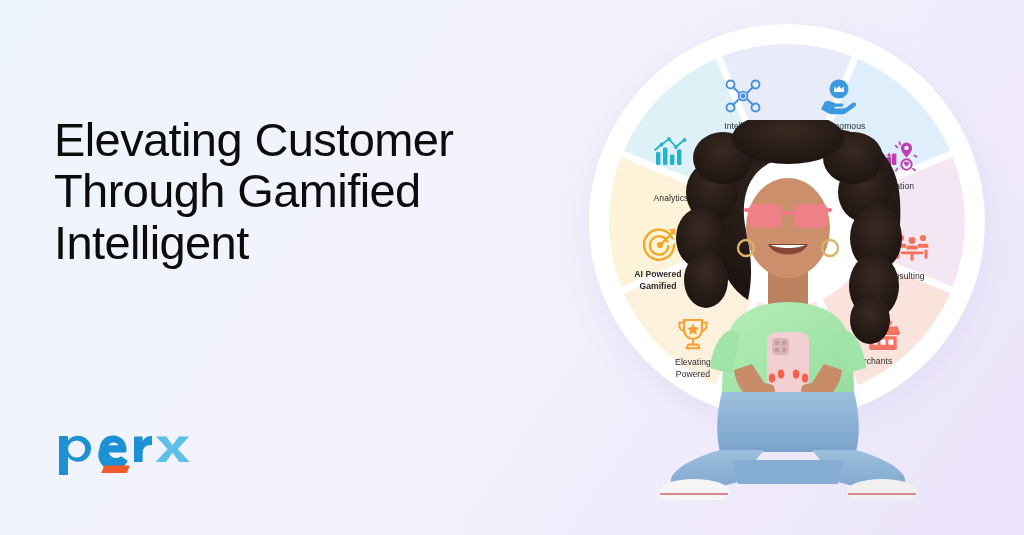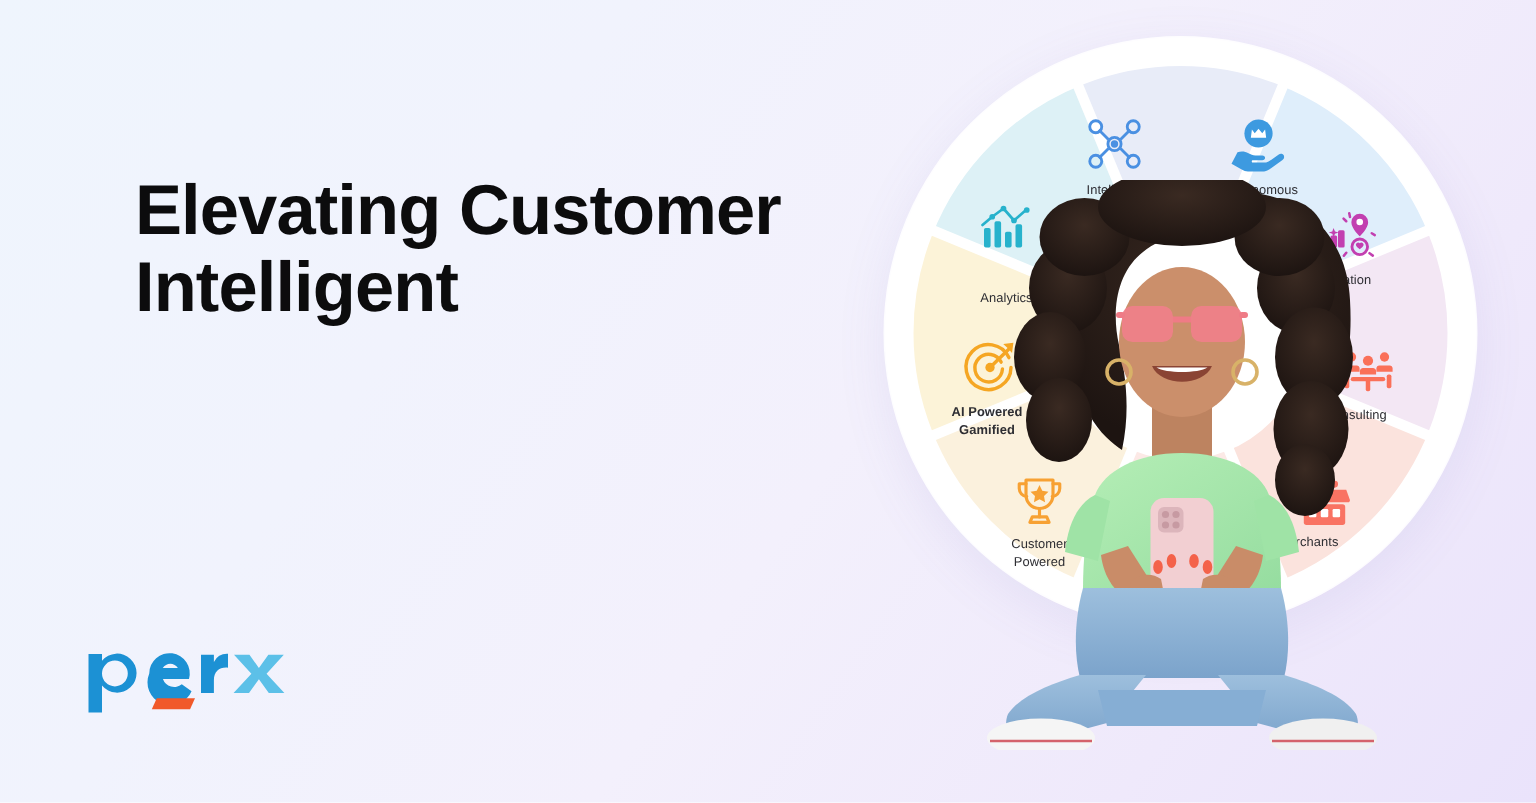--- a/index.html
+++ b/index.html
@@ -6,22 +6,22 @@
   html,body { width:1024px; height:535px; overflow:hidden; }
   body {
     font-family:"Liberation Sans", sans-serif;
     background:linear-gradient(125deg,#eff5fd 0%,#f1f3fd 30%,#f3f0fc 55%,#efe9fb 80%,#eae3fb 100%);
     position:relative;
   }
 
   
   #headline {
     position:absolute; left:54px; top:114px; width:560px;
-    font-size:47px; line-height:1.095; font-weight:700;
-    letter-spacing:-0.6px; color:#0c0c0d;margin-left:36px;
+    font-size:47px; line-height:1.095; font-weight:400;
+    letter-spacing:-0.6px; color:#0c0c0d;
   }
   #headline .ln { display:block; white-space:nowrap; }
 
   
   #logo { position:absolute; left:55px; top:421px; width:145px; height:56px; }
   #logo svg { display:block; }
 
   
   #wheel-wrap { position:absolute; left:598px; top:33px; width:378px; height:378px; }
   #wheel-svg  { position:absolute; inset:0; width:378px; height:378px; overflow:visible; }
@@ -42,20 +42,21 @@
 
   
   #person { position:absolute; left:648px; top:120px; width:280px; height:380px; }
   #person svg { width:100%; height:100%; display:block; }
 </style>
 </head>
 <body>
 
 <h1 id="headline">
   <span class="ln">Elevating Customer</span>
+  <span class="ln">Through Gamified</span>
   <span class="ln">Intelligent</span>
 </h1>
 
 <div id="logo">
   <svg viewBox="0 0 145 56" aria-hidden="true">
 
     <path d="M4 15 h9 v4.5 a13 13 0 1 1 0 16.5 V54 H4 Z M13 28 a8.6 8.6 0 1 0 17.2 0 a8.6 8.6 0 0 0 -17.2 0 Z" fill="#1c91d4"></path>
 
     <path d="M44.5 28 a13.5 13.5 0 1 1 26.5 3.6 H53.6 a8 8 0 0 0 12.6 3.6 l6.5 4.6 A13.5 13.5 0 0 1 44.5 28 Z M53.5 24.3 H63.6 a6 6 0 0 0 -10.1 0 Z" fill="#1c91d4"></path>
 
@@ -205,21 +206,21 @@
         <path d="M11 6h18v10a9 9 0 0 1-18 0z"></path>
         <path d="M11 8.5H6.5v3.2a5.4 5.4 0 0 0 5 5.3"></path>
         <path d="M29 8.5h4.5v3.2a5.4 5.4 0 0 1-5 5.3"></path>
         <path d="M20 25.2v5.4"></path>
         <path d="M13.6 34.2h12.8l-1.6-3.6H15.2z"></path>
       </g>
       <path d="M20 9.4l1.85 3.75 4.15.6-3 2.92.71 4.13L20 18.85l-3.71 1.95.71-4.13-3-2.92 4.15-.6z" fill="#f7a133"></path>
     </svg>
   </div>
   <div class="seg-label" style="left:47px; top:324px;">
-    <div>Customer</div>
+    <div>Elevating</div>
     <div>Powered</div>
   </div>
 
   <div class="seg-icon" style="left:42px; top:192px;">
     <svg viewBox="0 0 40 40">
       <g fill="none" stroke="#f5a623" stroke-width="2.3" stroke-linecap="round">
         <path d="M32.6 13.4A15 15 0 1 0 34 20"></path>
         <path d="M27.4 16.4a9.2 9.2 0 1 0 .9 4.6"></path>
         <circle cx="20" cy="20" r="3.1" fill="#f5a623" stroke="none"></circle>
       </g>

